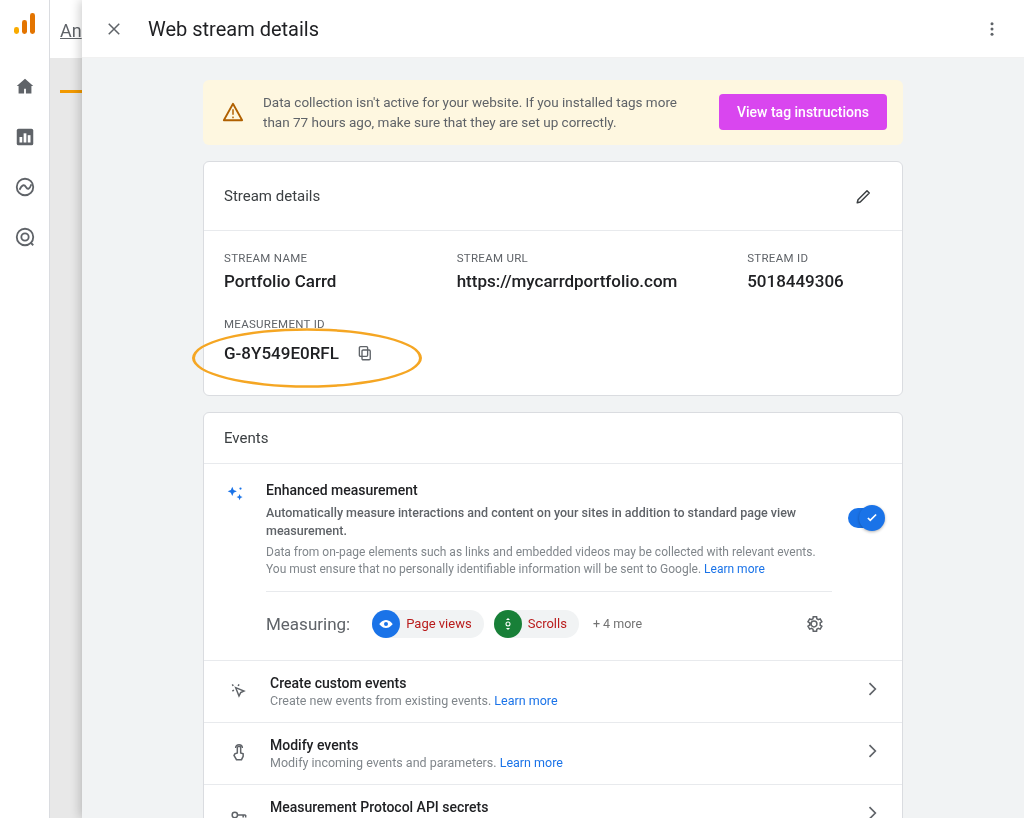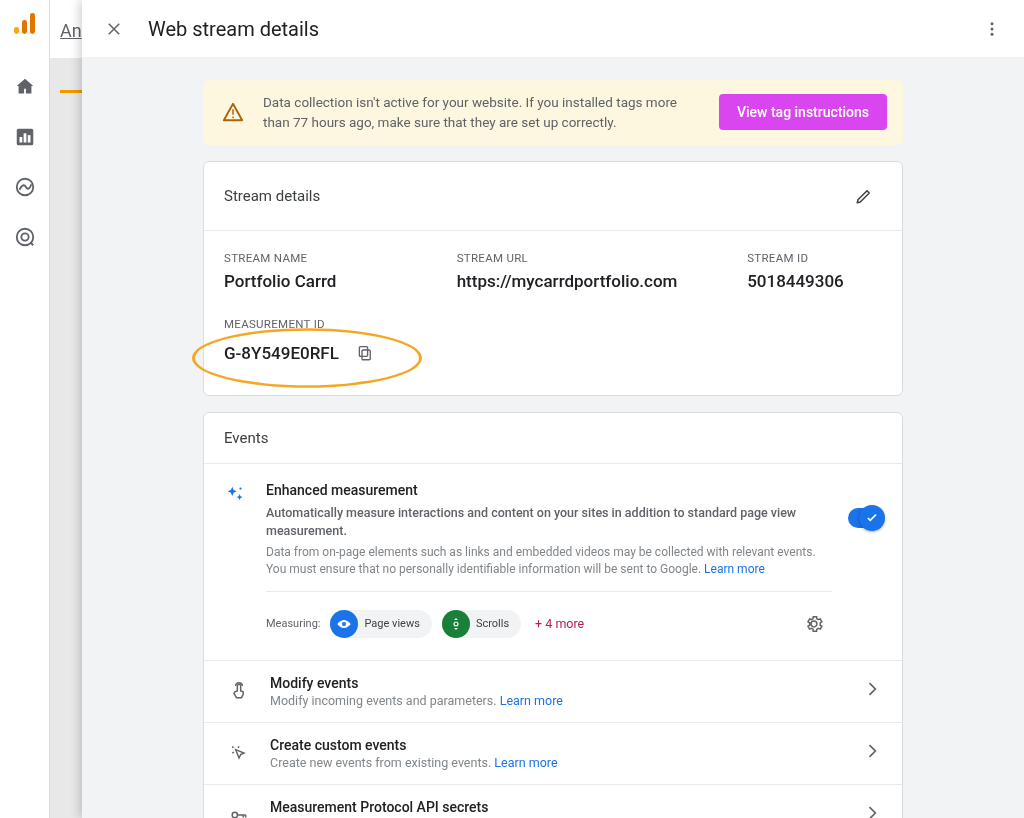--- a/index.html
+++ b/index.html
@@ -90,29 +90,29 @@
 .em-title { font-size:14px; color:#202124; font-weight:500; margin-bottom:6px; }
 .em-desc { font-size:12.5px; color:#5f6368; font-weight:500; line-height:1.45; margin-bottom:4px; }
 .em-smalldesc { font-size:12px; color:#80868b; line-height:1.45; }
 .em-smalldesc a, .em-desc a, .desc a { color:#1a73e8; text-decoration:none; }
 .em-toggle { padding-top: 26px; }
 .toggle { width:34px; height:20px; background:#1a73e8; border-radius:10px; position:relative; cursor:pointer; }
 .toggle .knob { position:absolute; right:-3px; top:-3px; width:26px; height:26px; border-radius:50%; background:#1a73e8; display:flex; align-items:center; justify-content:center; box-shadow:0 1px 3px rgba(0,0,0,.3); }
 .toggle .knob svg { width:14px; height:14px; fill:#fff; }
 
 .em-bottom { display:flex; align-items:center; gap:10px; padding: 14px 0 0 0; margin-top: 12px; border-top:1px solid #e8eaed; }
-.measuring-label { font-size:11px; color:#5f6368; margin-right:0; }
+.measuring-label { font-size:17px; color:#5f6368; margin-right:12px; }
 .chip { display:flex; align-items:center; background:#f1f3f4; border-radius:14px; height:28px; padding-right:12px; }
 .chip .cicon { width:28px; height:28px; border-radius:50%; display:flex; align-items:center; justify-content:center; margin-right:6px; }
 .chip .cicon svg { width:16px; height:16px; fill:#fff; }
-.chip .clabel { font-size:11px; color:#404040; }
+.chip .clabel { font-size:13px; color:#b91c1c; }
 .chip-blue .cicon { background:#1a73e8; }
 .chip-green .cicon { background:#188038; }
 .chip-teal .cicon { background:#129eaf; }
-.more-chips { font-size:12.5px; color:#be185d; cursor:pointer; margin-left:4px; }
+.more-chips { font-size:12.5px; color:#737373; cursor:pointer; margin-left:4px; }
 .gear-btn { margin-left:auto; }
 
 .listrow { display:flex; align-items:center; gap:16px; padding: 14px 20px; border-top:1px solid #e8eaed; cursor:pointer; }
 .listrow .licon { width:30px; display:flex; justify-content:center; color:#5f6368; }
 .listrow .licon svg { width:20px; height:20px; }
 .listrow .ltext { flex:1; min-width:0; }
 .listrow .ltitle { font-size:14px; color:#202124; font-weight:500; }
 .listrow .desc { font-size:12.5px; color:#80868b; margin-top:2px; white-space:nowrap; overflow:hidden; text-overflow:ellipsis; }
 .chev { color:#5f6368; }
 </style>
@@ -292,43 +292,43 @@
                       <path d="M5 12 l4 4 10-10" fill="none" stroke="#fff" stroke-width="3"></path>
                     </svg>
                   </div>
               </div>
             </div>
           </div>
 
           <div class="listrow">
             <div class="licon">
                 <svg viewBox="0 0 24 24" fill="none" stroke="#5f6368" stroke-width="1.8">
+                  <path d="M8 8 l10 4 -4 2 -2 4 Z"></path>
+                  <path d="M4 4 l1 2 M4 12 l2 -1 M12 4 l-1 2"></path>
+                </svg>
+              </div>
+            <div class="ltext">
+              <div class="ltitle">Create custom events</div>
+              <div class="desc"><span>Create new events from existing events.</span> <a href="#">Learn more</a></div>
+            </div>
+            <div class="chev"><svg width="20" height="20" viewBox="0 0 24 24">
+                  <path d="M9 5 l7 7 -7 7" fill="none" stroke="#5f6368" stroke-width="2"></path>
+                </svg></div>
+          </div>
+
+          <div class="listrow">
+            <div class="licon">
+                <svg viewBox="0 0 24 24" fill="none" stroke="#5f6368" stroke-width="1.8">
                   <path d="M10 12 V6 a2 2 0 0 1 4 0 v6 l3 1 v3 l-2 4 h-6 l-3-5 1-2 Z"></path>
                   <path d="M8 6 a4 4 0 0 1 8 0"></path>
                 </svg>
               </div>
             <div class="ltext">
               <div class="ltitle">Modify events</div>
               <div class="desc"><span>Modify incoming events and parameters.</span> <a href="#">Learn more</a></div>
-            </div>
-            <div class="chev"><svg width="20" height="20" viewBox="0 0 24 24">
-                  <path d="M9 5 l7 7 -7 7" fill="none" stroke="#5f6368" stroke-width="2"></path>
-                </svg></div>
-          </div>
-
-          <div class="listrow">
-            <div class="licon">
-                <svg viewBox="0 0 24 24" fill="none" stroke="#5f6368" stroke-width="1.8">
-                  <path d="M8 8 l10 4 -4 2 -2 4 Z"></path>
-                  <path d="M4 4 l1 2 M4 12 l2 -1 M12 4 l-1 2"></path>
-                </svg>
-              </div>
-            <div class="ltext">
-              <div class="ltitle">Create custom events</div>
-              <div class="desc"><span>Create new events from existing events.</span> <a href="#">Learn more</a></div>
             </div>
             <div class="chev"><svg width="20" height="20" viewBox="0 0 24 24">
                   <path d="M9 5 l7 7 -7 7" fill="none" stroke="#5f6368" stroke-width="2"></path>
                 </svg></div>
           </div>
 
           <div class="listrow">
             <div class="licon">
                 <svg viewBox="0 0 24 24" fill="none" stroke="#5f6368" stroke-width="1.8">
                   <circle cx="7" cy="12" r="3.2"></circle>

